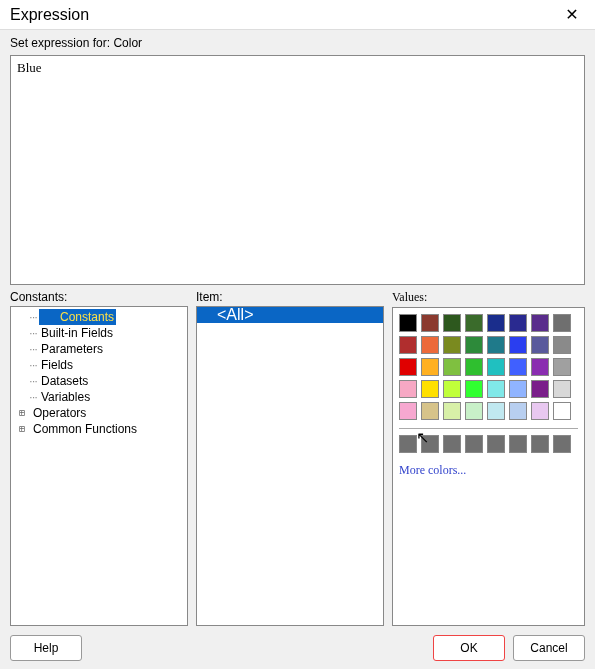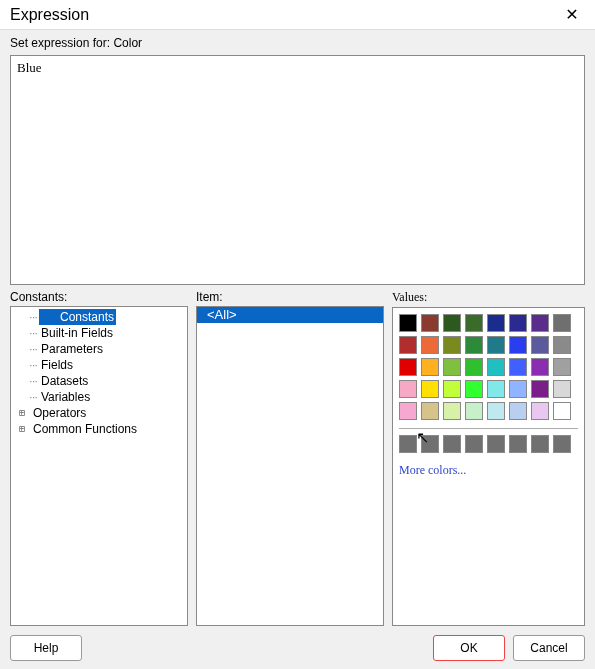--- a/index.html
+++ b/index.html
@@ -94,29 +94,29 @@
     justify-content: center;
     color: #666;
     font-family: Consolas, monospace;
     font-size: 10px;
     flex: 0 0 14px;
   }
   .tree .dots { color:#888; letter-spacing:-1px; margin-right:2px; flex:0 0 auto; font-size:11px;}
   .tree .tl { padding: 0 2px; }
   .tree li.selected .tl {
     background: #0a66c5;
-    color: #ffffff;
+    color: #fde047;
     padding-left: 21px;
   }
   .itemlist {
     margin: 0; padding: 0; list-style: none;
   }
   .itemlist li {
-    height: 16px; line-height:16px; padding: 0 10px;
-    font-size: 13px;
+    height: 16px; line-height:16px; padding: 0 20px;
+    font-size: 16px;
   }
   .itemlist li.selected {
     background: #0a66c5;
     color: #fff;
   }
   .values-panel {
     padding: 6px;
     display: flex;
     flex-direction: column;
     gap: 6px;

